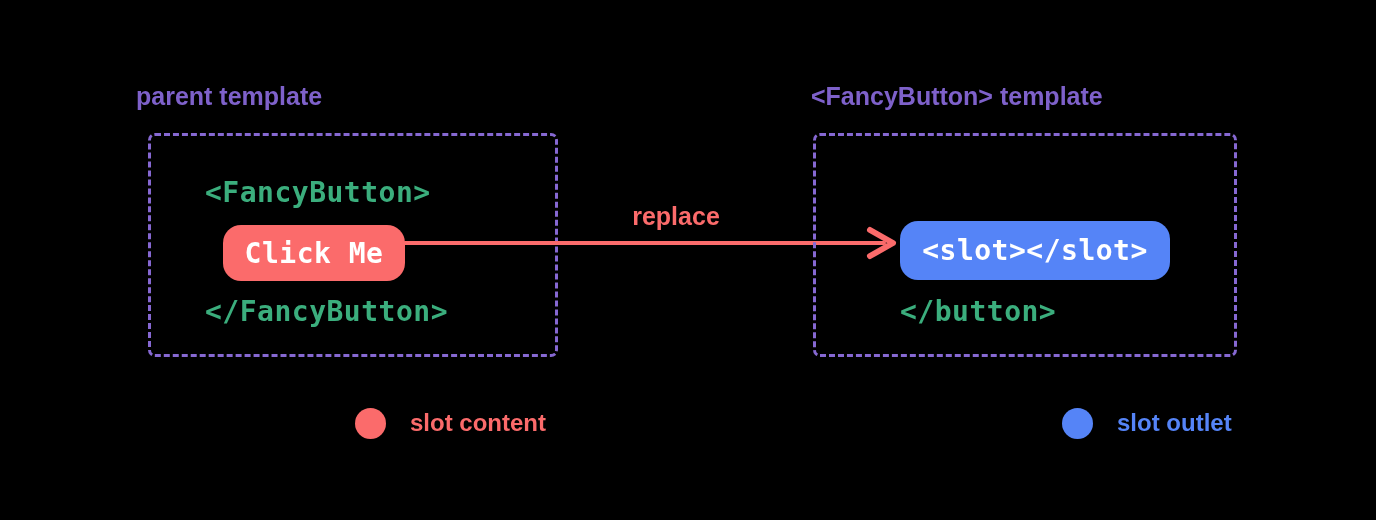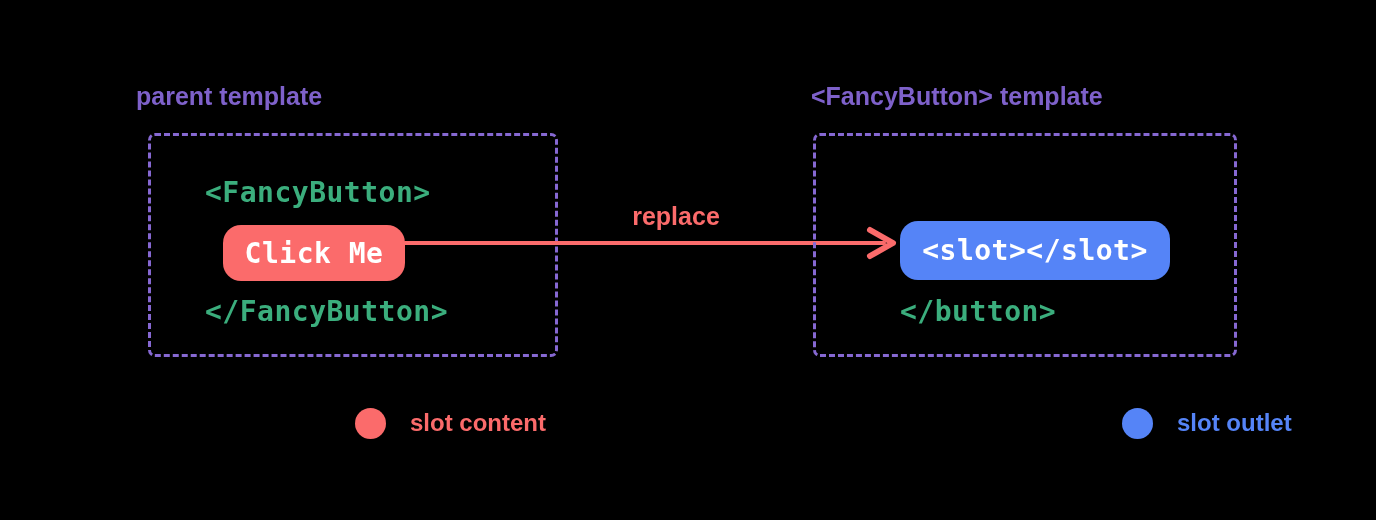--- a/index.html
+++ b/index.html
@@ -101,21 +101,21 @@
     height: 32px;
     display: flex;
     align-items: center;
     gap: 24px;
     font-size: 24px;
     font-weight: bold;
     white-space: nowrap;
     margin-top: 9px;
   }
   .legend-item.content-item { left: 355px; color: var(--coral, #fb6b6b); }
-  .legend-item.outlet-item  { left: 1122px; color: var(--blue, #5584f7); }
+  .legend-item.outlet-item  { left: 1062px; color: var(--blue, #5584f7); }
   .legend-dot {
     width: 31px;
     height: 31px;
     border-radius: 50%;
     flex: 0 0 auto;
   }
   .legend-dot.coral-dot { background: var(--coral, #fb6b6b); }
   .legend-dot.blue-dot  { background: var(--blue, #5584f7); }
 </style>
 </head>

